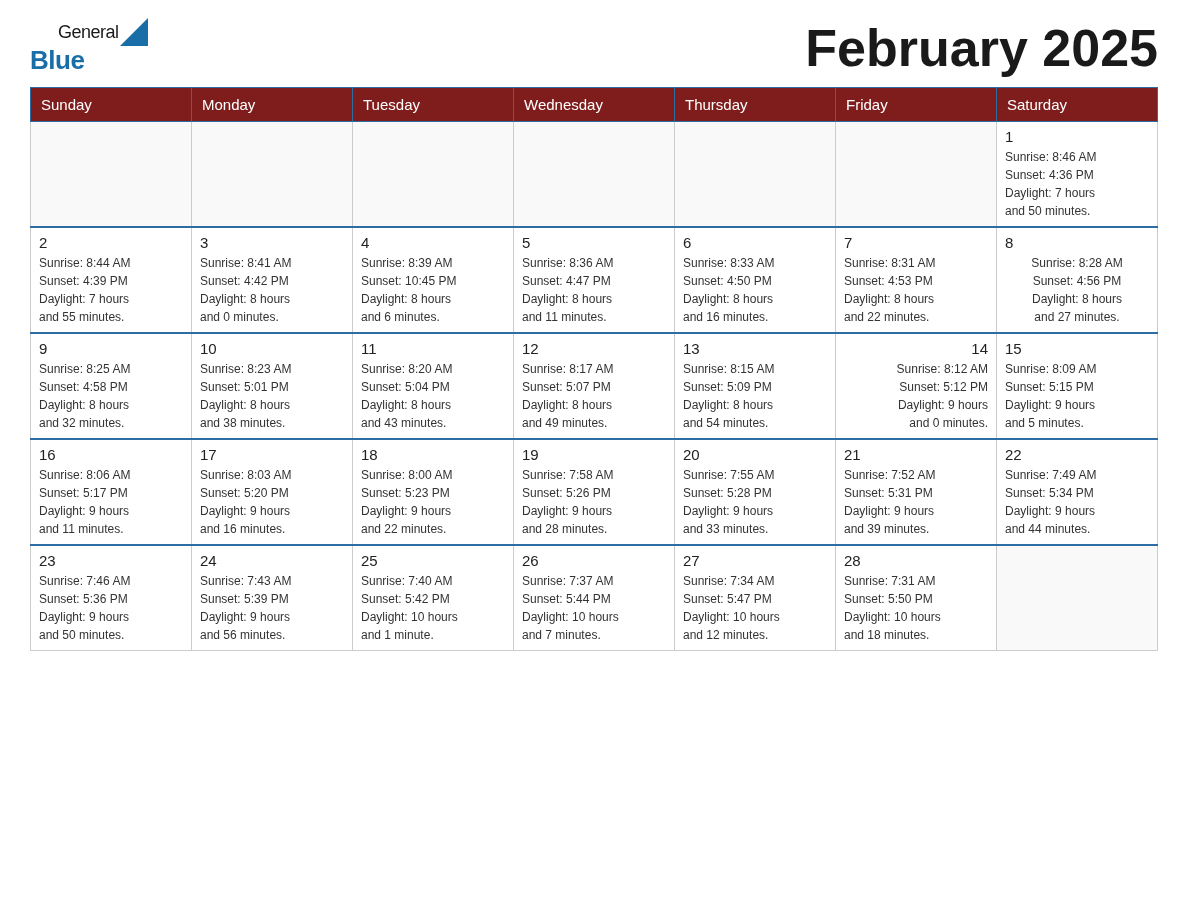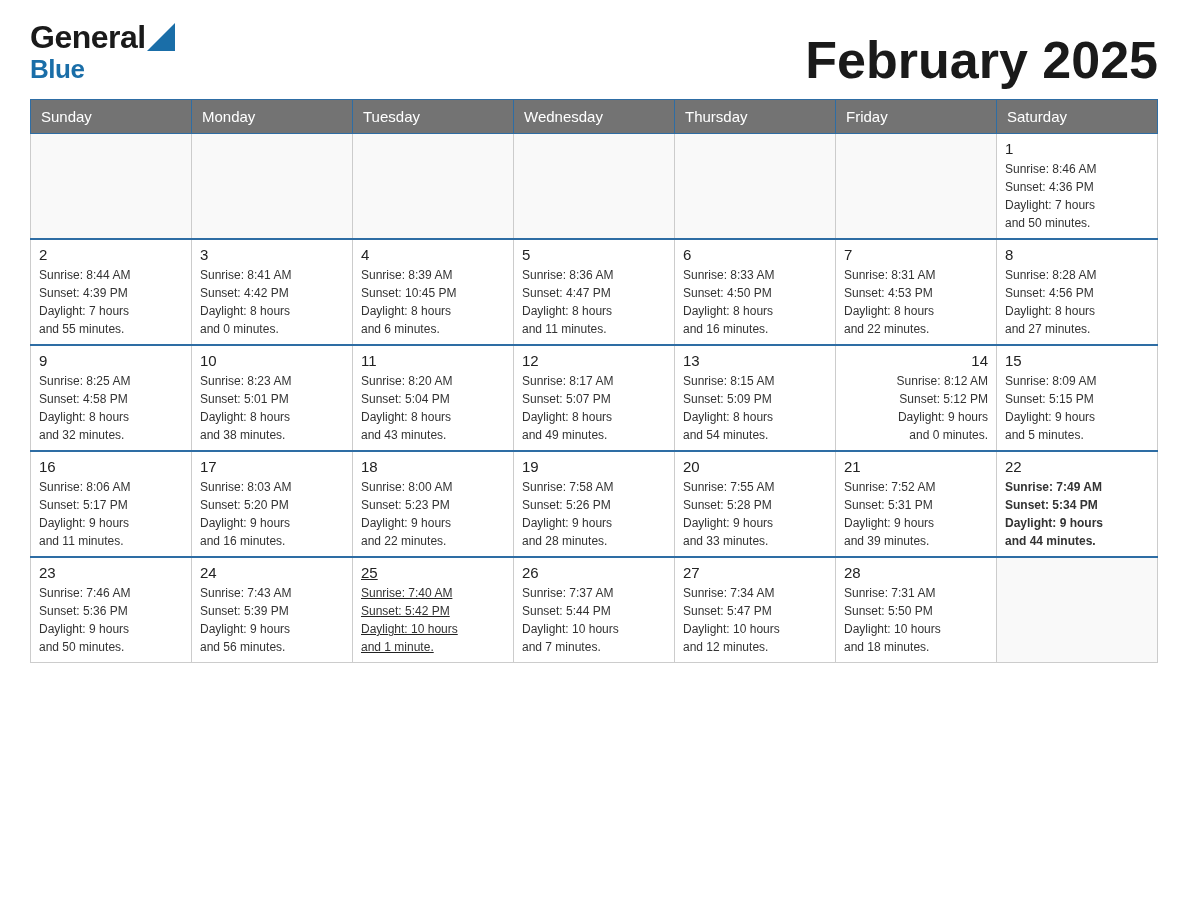--- a/index.html
+++ b/index.html
@@ -15,59 +15,59 @@
       justify-content: space-between;
       align-items: flex-start;
       margin-bottom: 10px;
     }
     .logo {
       display: flex;
       align-items: center;
       gap: 0;
     }
     .logo-text-general {
-      font-size: 32px;
-      font-weight: bold;
+      font-size: 18px;
+      font-weight: normal;
       color: #1a1a1a;
       letter-spacing: -0.5px;
+      margin-left: 28px;
     }
     .logo-text-blue {
       font-size: 26px;
       font-weight: bold;
       color: #1a6ea8;
       letter-spacing: -0.5px;
     }
     .logo-icon {
       width: 28px;
       height: 28px;
       margin-left: 1px;
       margin-top: -2px;
     }
     .title-section {
       text-align: left;
-      margin-top: 12px;
     }
     .main-title {
       font-size: 52px;
       font-weight: bold;
       color: #1a1a1a;
       line-height: 1.1;
     }
     .subtitle {
       font-size: 20px;
       color: #444;
       margin-top: 4px;
     }
     .calendar {
       width: 100%;
       border-collapse: collapse;
       margin-top: 10px;
     }
     .calendar th {
-      background: #737373;
+      background: #7f1d1d;
       color: #fff;
       font-size: 15px;
       font-weight: normal;
       padding: 8px 10px;
       text-align: left;
       border: 1px solid #2e6da4;
     }
     .calendar td {
       border: 1px solid #ccc;
       vertical-align: top;
@@ -185,21 +185,21 @@
         </td>
         <td style="min-height: 110px;">
           <span class="day-number">7</span>
           <div class="day-info" style="white-space: pre-line;">Sunrise: 8:31 AM
 Sunset: 4:53 PM
 Daylight: 8 hours
 and 22 minutes.</div>
         </td>
         <td style="min-height: 110px;">
           <span class="day-number">8</span>
-          <div class="day-info" style="white-space: pre-line;">Sunrise: 8:28 AM
+          <div class="day-info" style="white-space: pre-line; text-align: center;">Sunrise: 8:28 AM
 Sunset: 4:56 PM
 Daylight: 8 hours
 and 27 minutes.</div>
         </td>
       </tr>
       <tr class="row-top">
         <td style="min-height: 110px;">
           <span class="day-number">9</span>
           <div class="day-info" style="white-space: pre-line;">Sunrise: 8:25 AM
 Sunset: 4:58 PM
@@ -287,42 +287,42 @@
         </td>
         <td style="min-height: 110px;">
           <span class="day-number">21</span>
           <div class="day-info" style="white-space: pre-line;">Sunrise: 7:52 AM
 Sunset: 5:31 PM
 Daylight: 9 hours
 and 39 minutes.</div>
         </td>
         <td style="min-height: 110px;">
           <span class="day-number">22</span>
-          <div class="day-info" style="white-space: pre-line; font-weight: bold;">Sunrise: 7:49 AM
+          <div class="day-info" style="white-space: pre-line;">Sunrise: 7:49 AM
 Sunset: 5:34 PM
 Daylight: 9 hours
 and 44 minutes.</div>
         </td>
       </tr>
       <tr class="row-top">
         <td style="min-height: 110px;">
           <span class="day-number">23</span>
           <div class="day-info" style="white-space: pre-line;">Sunrise: 7:46 AM
 Sunset: 5:36 PM
 Daylight: 9 hours
 and 50 minutes.</div>
         </td>
         <td style="min-height: 110px;">
           <span class="day-number">24</span>
           <div class="day-info" style="white-space: pre-line;">Sunrise: 7:43 AM
 Sunset: 5:39 PM
 Daylight: 9 hours
 and 56 minutes.</div>
         </td>
-        <td style="min-height: 110px; text-decoration: underline;">
+        <td style="min-height: 110px;">
           <span class="day-number">25</span>
           <div class="day-info" style="white-space: pre-line;">Sunrise: 7:40 AM
 Sunset: 5:42 PM
 Daylight: 10 hours
 and 1 minute.</div>
         </td>
         <td style="min-height: 110px;">
           <span class="day-number">26</span>
           <div class="day-info" style="white-space: pre-line;">Sunrise: 7:37 AM
 Sunset: 5:44 PM

